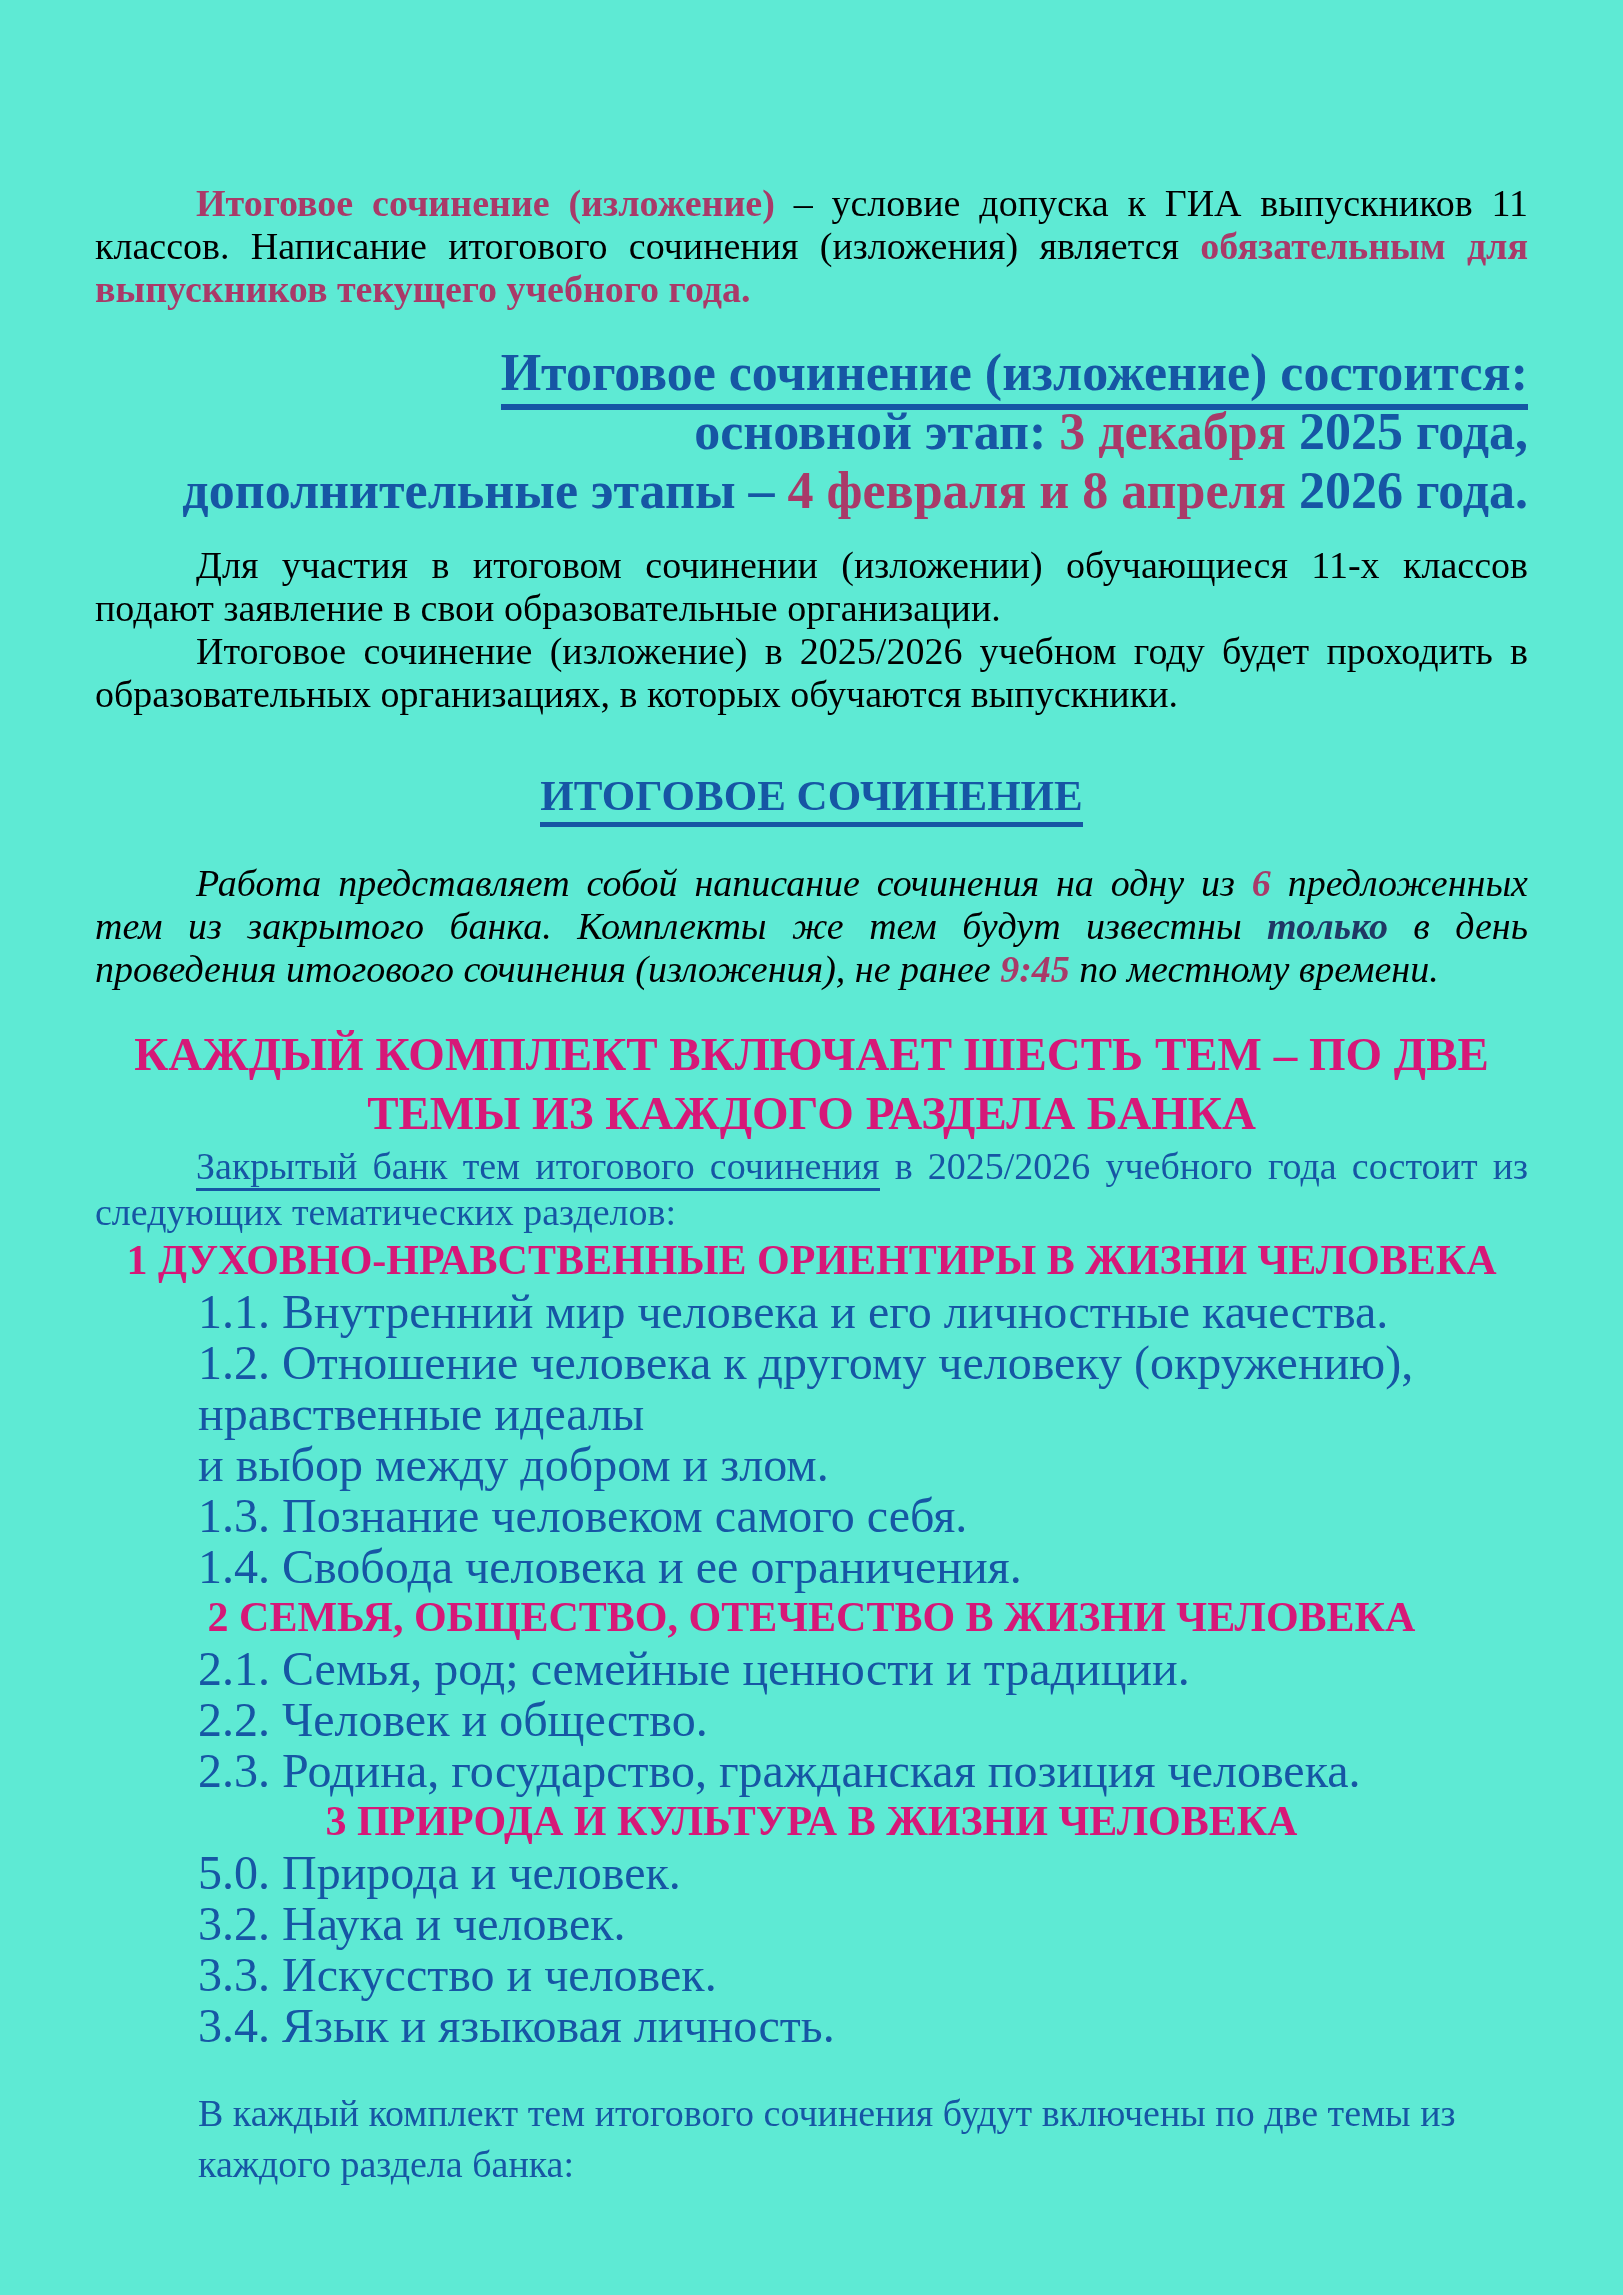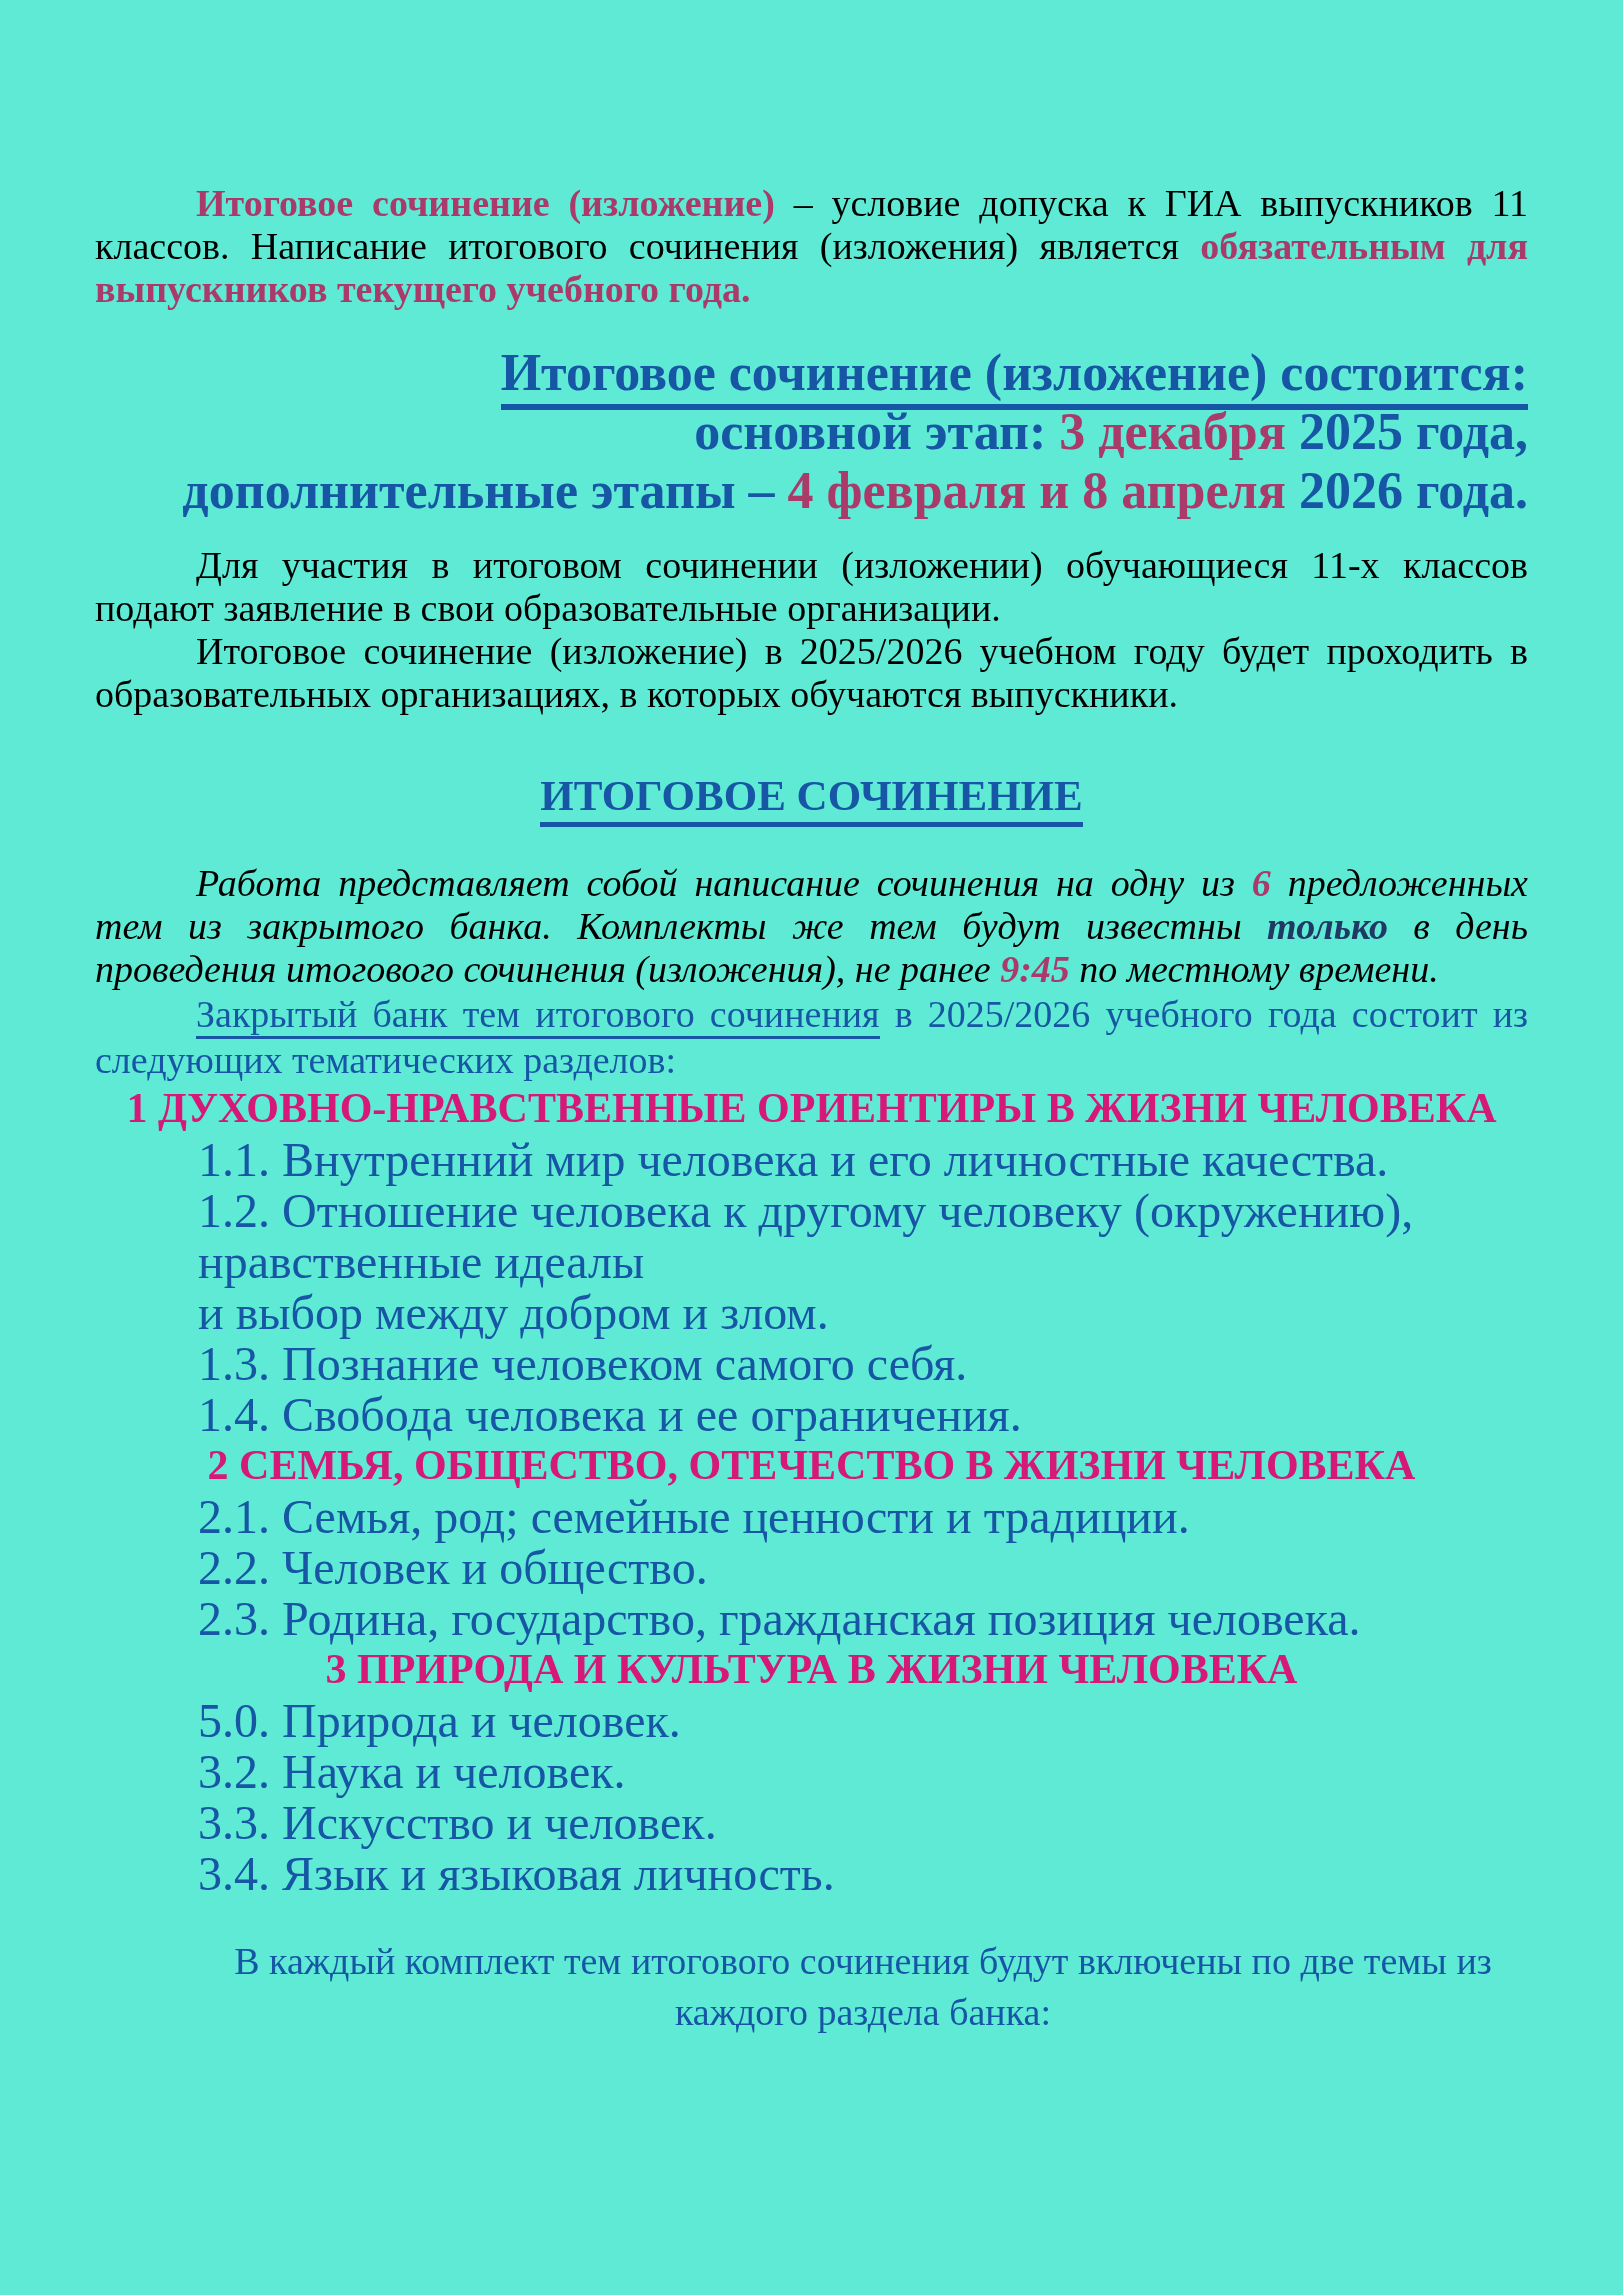--- a/index.html
+++ b/index.html
@@ -92,21 +92,21 @@
     text-align: left;
   }
 
   
   .p-final {
     margin-top: 37px;
     font-size: 38px;
     line-height: 51px;
     color: #1656A4;
     padding-left: 103px;
-    text-align: center;
+    text-align: left;
   }
   .crimson { color: #A93A69; }
   .crimson-bold { color: #A93A69; font-weight: bold; }
   .navy-bold { color: #1F3864; font-weight: bold; }
 </style>
 </head>
 <body>
 
 <div class="page">
 
@@ -118,20 +118,21 @@
     <div><span>дополнительные этапы – </span><span class="crimson">4 февраля и 8 апреля </span><span>2026 года.</span></div>
   </div>
 
   <p class="p-body indent p-apply">Для участия в итоговом сочинении (изложении) обучающиеся 11-х классов подают заявление в свои образовательные организации.</p>
   <p class="p-body indent">Итоговое сочинение (изложение) в 2025/2026 учебном году будет проходить в образовательных организациях, в которых обучаются выпускники.</p>
 
   <div class="h-essay"><span class="u-thick">ИТОГОВОЕ СОЧИНЕНИЕ</span></div>
 
   <p class="p-body indent p-work"><span>Работа представляет собой написание сочинения на одну из </span><span class="crimson-bold">6</span><span> предложенных тем из закрытого банка. Комплекты же тем будут известны </span><span class="navy-bold">только</span><span> в день проведения итогового сочинения (изложения), не ранее </span><span class="crimson-bold">9:45</span><span> по местному времени.</span></p>
 
+  <div class="h-pink-big">КАЖДЫЙ КОМПЛЕКТ ВКЛЮЧАЕТ ШЕСТЬ ТЕМ – ПО ДВЕ ТЕМЫ ИЗ КАЖДОГО РАЗДЕЛА БАНКА</div>
 
   <p class="p-bank indent"><span class="u-blue">Закрытый банк тем итогового сочинения</span><span> в 2025/2026 учебного года состоит из следующих тематических разделов:</span></p>
 
   <div class="h-section">1 ДУХОВНО-НРАВСТВЕННЫЕ ОРИЕНТИРЫ В ЖИЗНИ ЧЕЛОВЕКА</div>
   <p class="p-item">1.1. Внутренний мир человека и его личностные качества.</p>
   <p class="p-item">1.2. Отношение человека к другому человеку (окружению), нравственные идеалы</p>
   <p class="p-item">и выбор между добром и злом.</p>
   <p class="p-item">1.3. Познание человеком самого себя.</p>
   <p class="p-item">1.4. Свобода человека и ее ограничения.</p>
 

